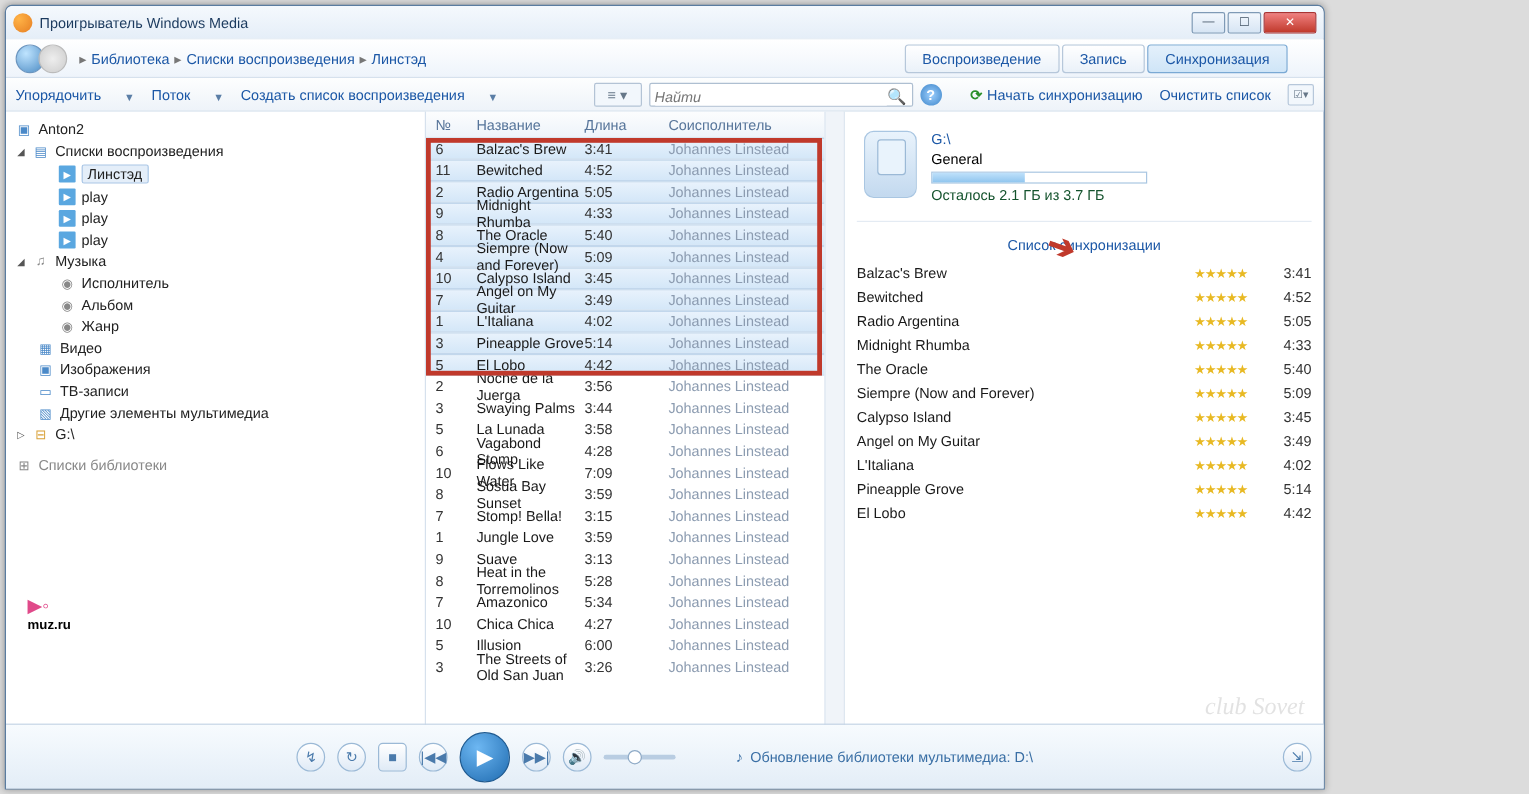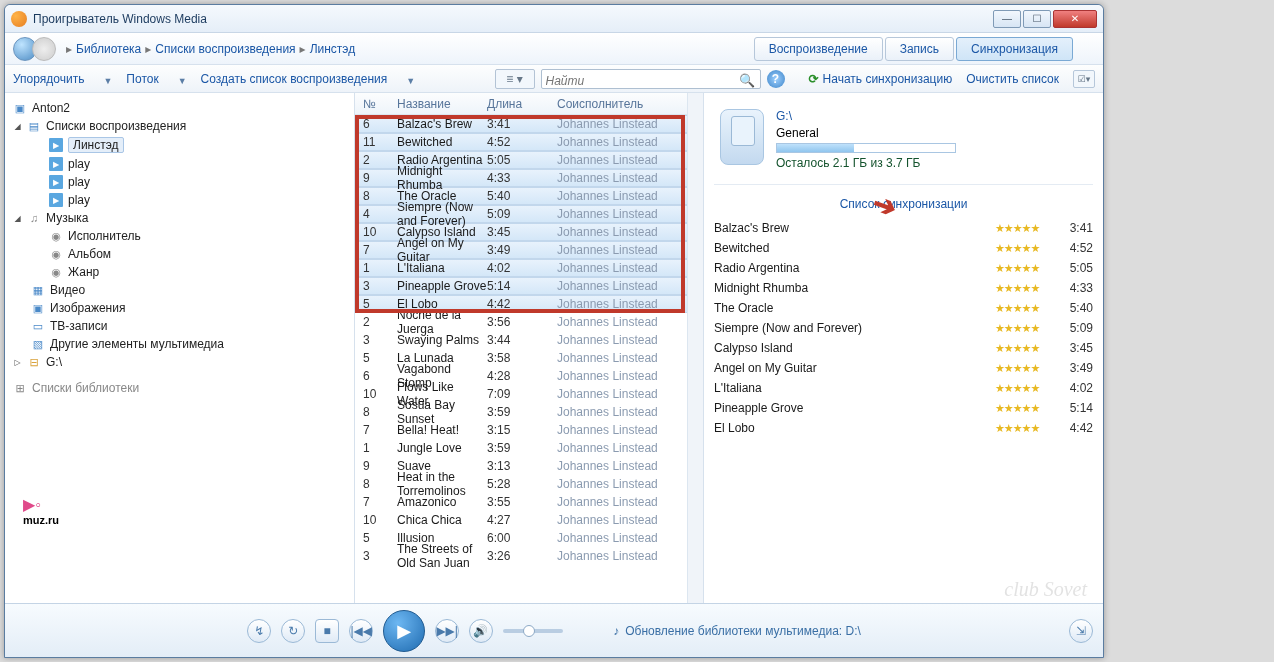--- a/index.html
+++ b/index.html
@@ -342,21 +342,21 @@
               <div class="c4">Johannes Linstead</div>
             </div>
             <div class="row">
               <div class="c1">8</div>
               <div class="c2">Sosua Bay Sunset</div>
               <div class="c3">3:59</div>
               <div class="c4">Johannes Linstead</div>
             </div>
             <div class="row">
               <div class="c1">7</div>
-              <div class="c2">Bella! Heat!</div>
+              <div class="c2">Stomp! Bella!</div>
               <div class="c3">3:15</div>
               <div class="c4">Johannes Linstead</div>
             </div>
             <div class="row">
               <div class="c1">1</div>
               <div class="c2">Jungle Love</div>
               <div class="c3">3:59</div>
               <div class="c4">Johannes Linstead</div>
             </div>
             <div class="row">
@@ -367,21 +367,21 @@
             </div>
             <div class="row">
               <div class="c1">8</div>
               <div class="c2">Heat in the Torremolinos</div>
               <div class="c3">5:28</div>
               <div class="c4">Johannes Linstead</div>
             </div>
             <div class="row">
               <div class="c1">7</div>
               <div class="c2">Amazonico</div>
-              <div class="c3">3:55</div>
+              <div class="c3">5:34</div>
               <div class="c4">Johannes Linstead</div>
             </div>
             <div class="row">
               <div class="c1">10</div>
               <div class="c2">Chica Chica</div>
               <div class="c3">4:27</div>
               <div class="c4">Johannes Linstead</div>
             </div>
             <div class="row">
               <div class="c1">5</div>

